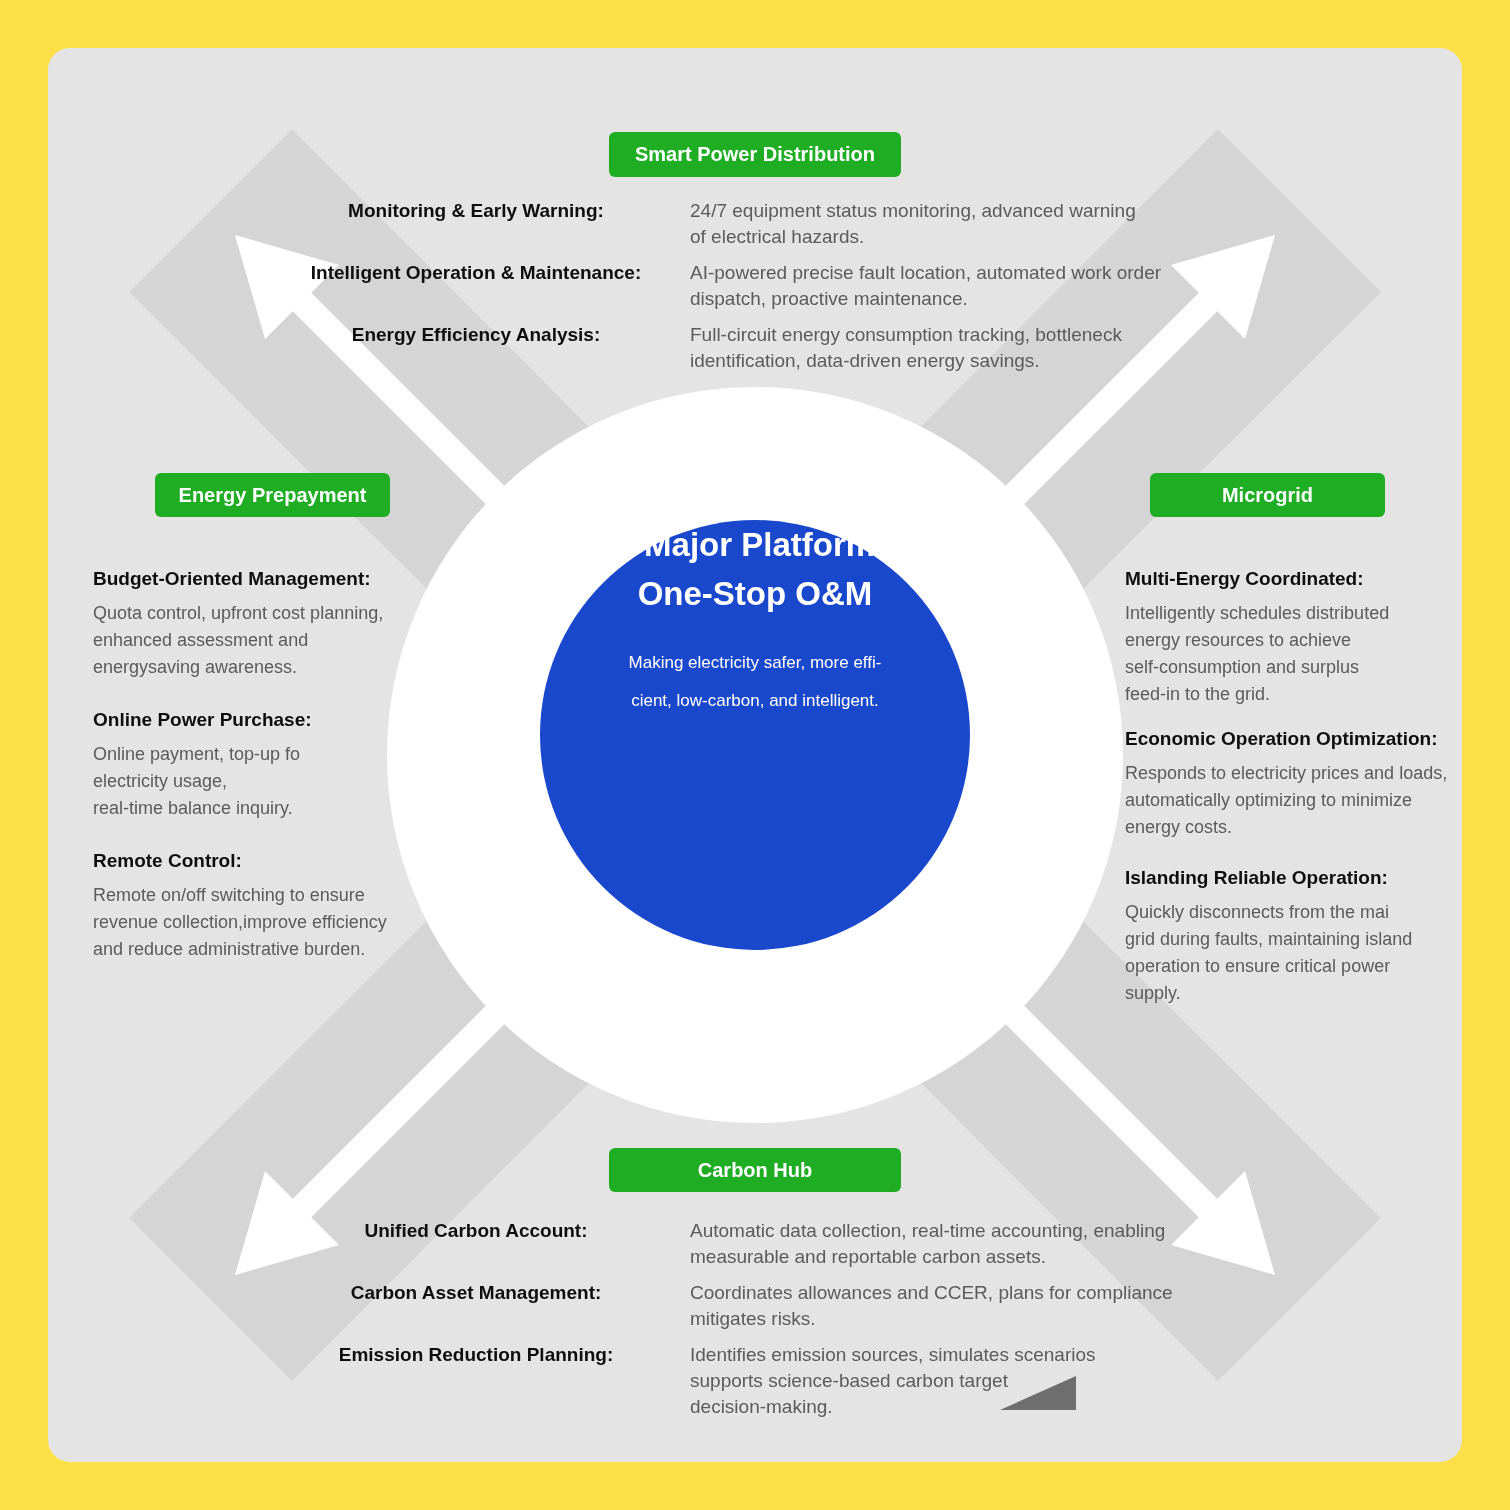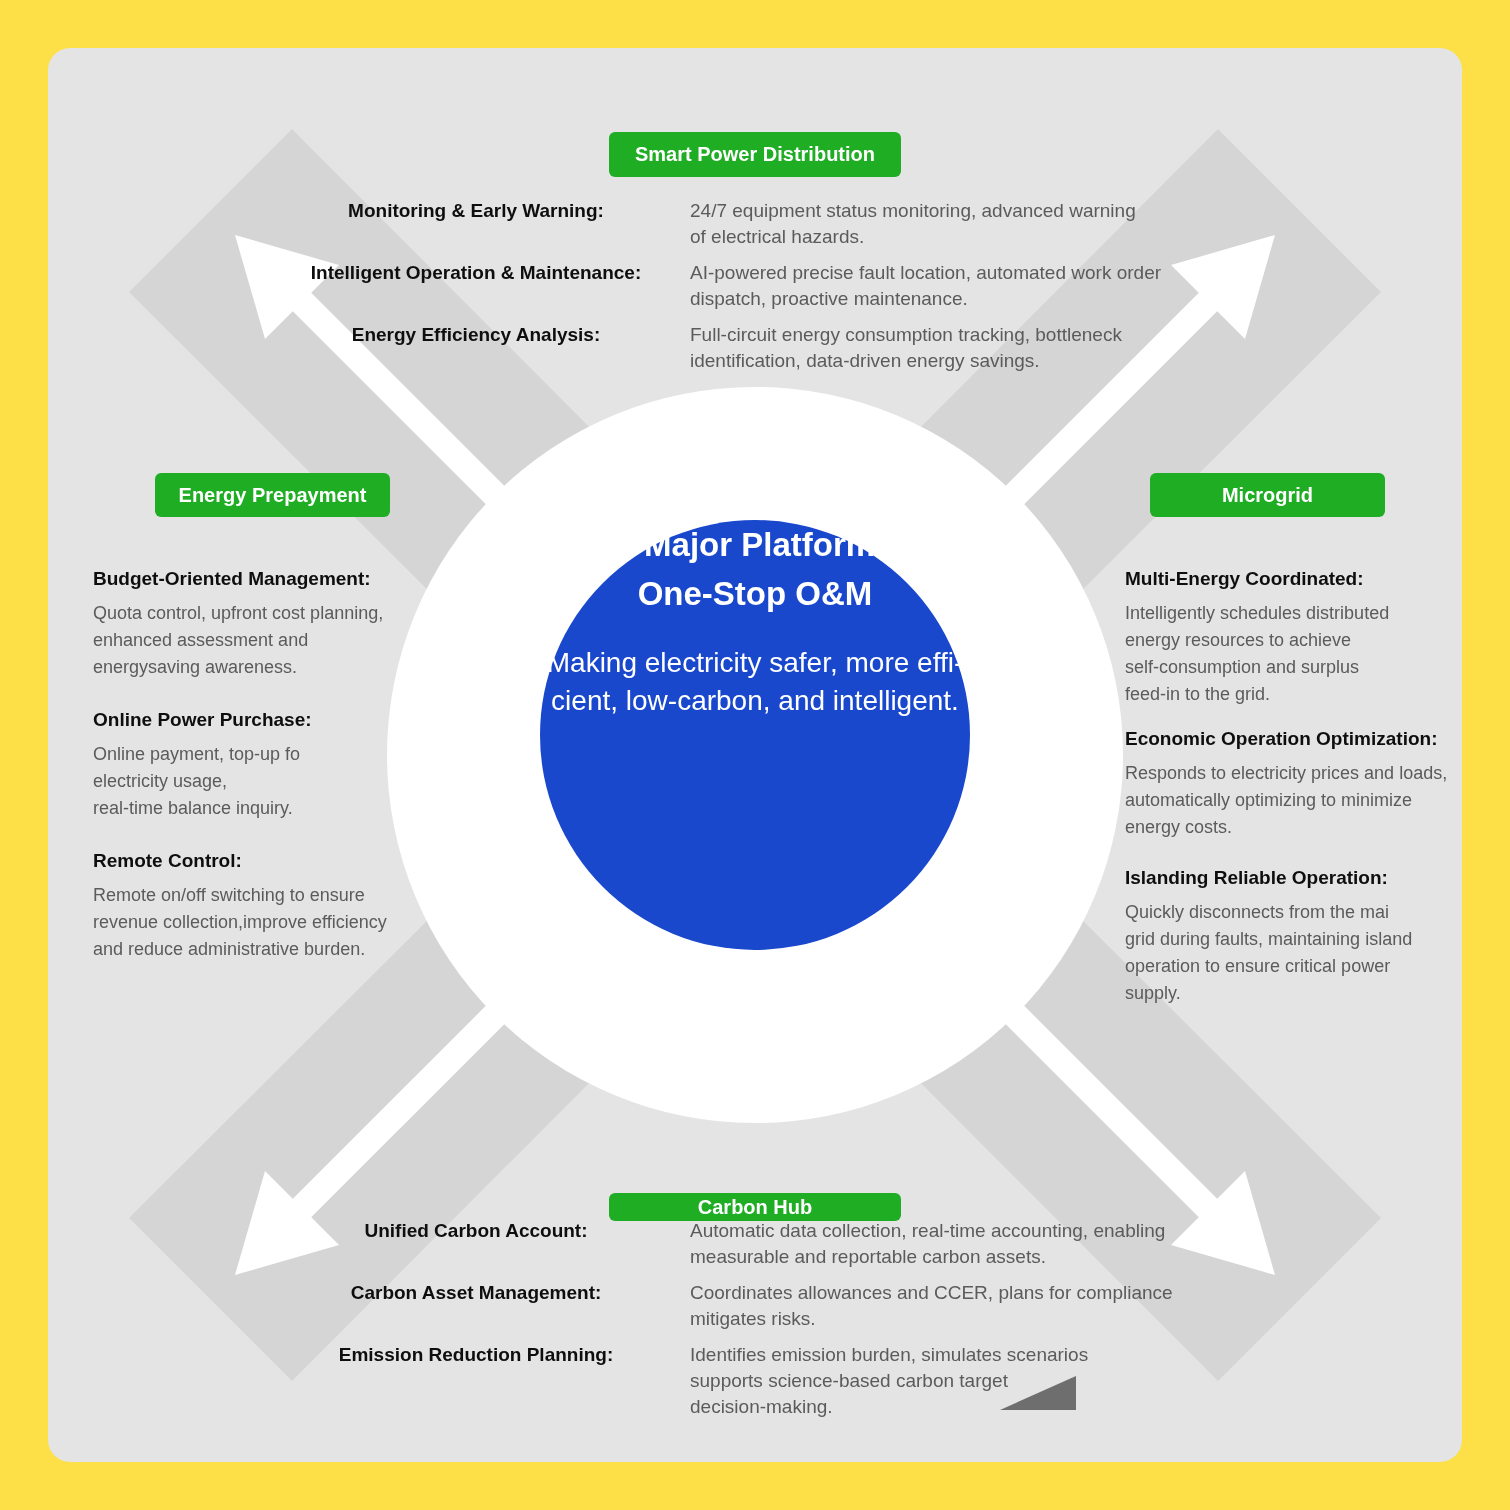--- a/index.html
+++ b/index.html
@@ -16,21 +16,21 @@
 
   
   .badge{
     position:absolute;display:flex;align-items:center;justify-content:center;
     background:var(--green,#1fad24);color:#ffffff;font-weight:700;font-size:20px;
     border-radius:6px;
   }
   .badge-top{left:609px;top:132px;width:292px;height:45px;}
   .badge-left{left:155px;top:473px;width:235px;height:44px;}
   .badge-right{left:1125px;top:473px;width:235px;height:44px;margin-left:25px;}
-  .badge-bottom{left:609px;top:1193px;width:292px;height:28px;}
+  .badge-bottom{left:609px;top:1148px;width:292px;height:44px;}
 
   
   .sec-rows{position:absolute;left:280px;width:960px;}
   .sec-top{top:198px;}
   .sec-bottom{top:1218px;}
   .row{display:grid;grid-template-columns:392px 1fr;column-gap:18px;margin-bottom:10px;}
   .lbl{font-weight:700;font-size:19px;line-height:26px;color:#0e0e0e;text-align:center;}
   .dsc{font-size:19px;line-height:26px;color:#5b5b5b;white-space:pre-line;}
 
   
@@ -44,21 +44,21 @@
   .sec-right .grp-2{margin-bottom:24px;}
 
   
   .circle{
     position:absolute;left:540px;top:520px;width:430px;height:430px;border-radius:50%;
     background:var(--blue,#1948cd);color:#ffffff;
     display:flex;flex-direction:column;align-items:center;justify-content:flex-start;
     text-align:center;
   }
   .c-title{font-size:33px;font-weight:700;line-height:49px;white-space:pre-line;}
-  .c-sub{margin-top:26px;font-size:28px;font-weight:400;line-height:38px;white-space:pre-line;}
+  .c-sub{margin-top:26px;font-size:17px;font-weight:400;line-height:38px;white-space:pre-line;}
 
   
   .ramp{
     position:absolute;left:1000px;top:1376px;width:76px;height:34px;
     background:#6e6e6e;clip-path:polygon(0 100%, 100% 0, 100% 100%);
   }
 </style>
 </head>
 <body>
 
@@ -157,21 +157,21 @@
       <div class="dsc">Automatic data collection, real-time accounting, enabling
 measurable and reportable carbon assets.</div>
     </div>
     <div class="row">
       <div class="lbl">Carbon Asset Management:</div>
       <div class="dsc">Coordinates allowances and CCER, plans for compliance
 mitigates risks.</div>
     </div>
     <div class="row">
       <div class="lbl">Emission Reduction Planning:</div>
-      <div class="dsc">Identifies emission burden, simulates scenarios
+      <div class="dsc">Identifies emission sources, simulates scenarios
 supports science-based carbon target
 decision-making.</div>
     </div>
   </div>
 
   <div class="circle">
     <div class="c-title">4 Major Platforms
 One-Stop O&amp;M</div>
     <div class="c-sub">Making electricity safer, more effi-
 cient, low-carbon, and intelligent.</div>

